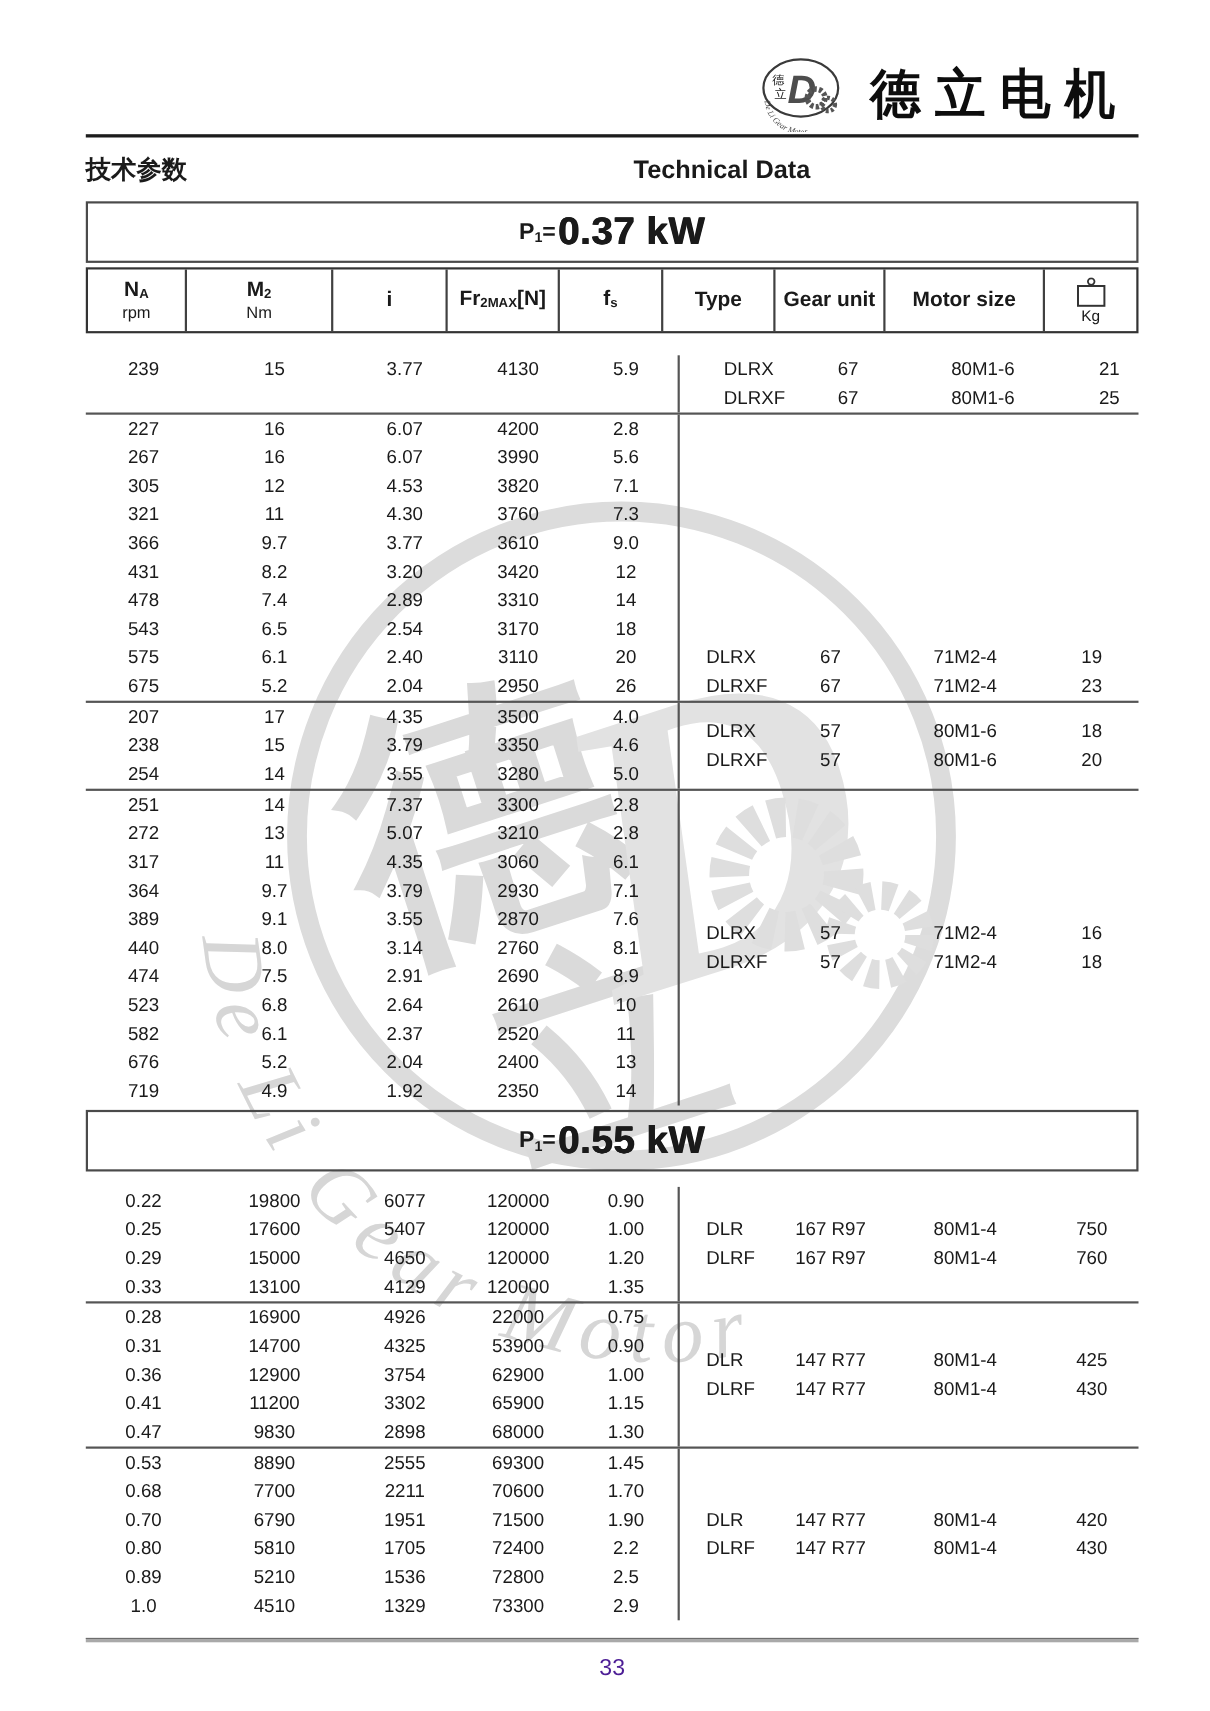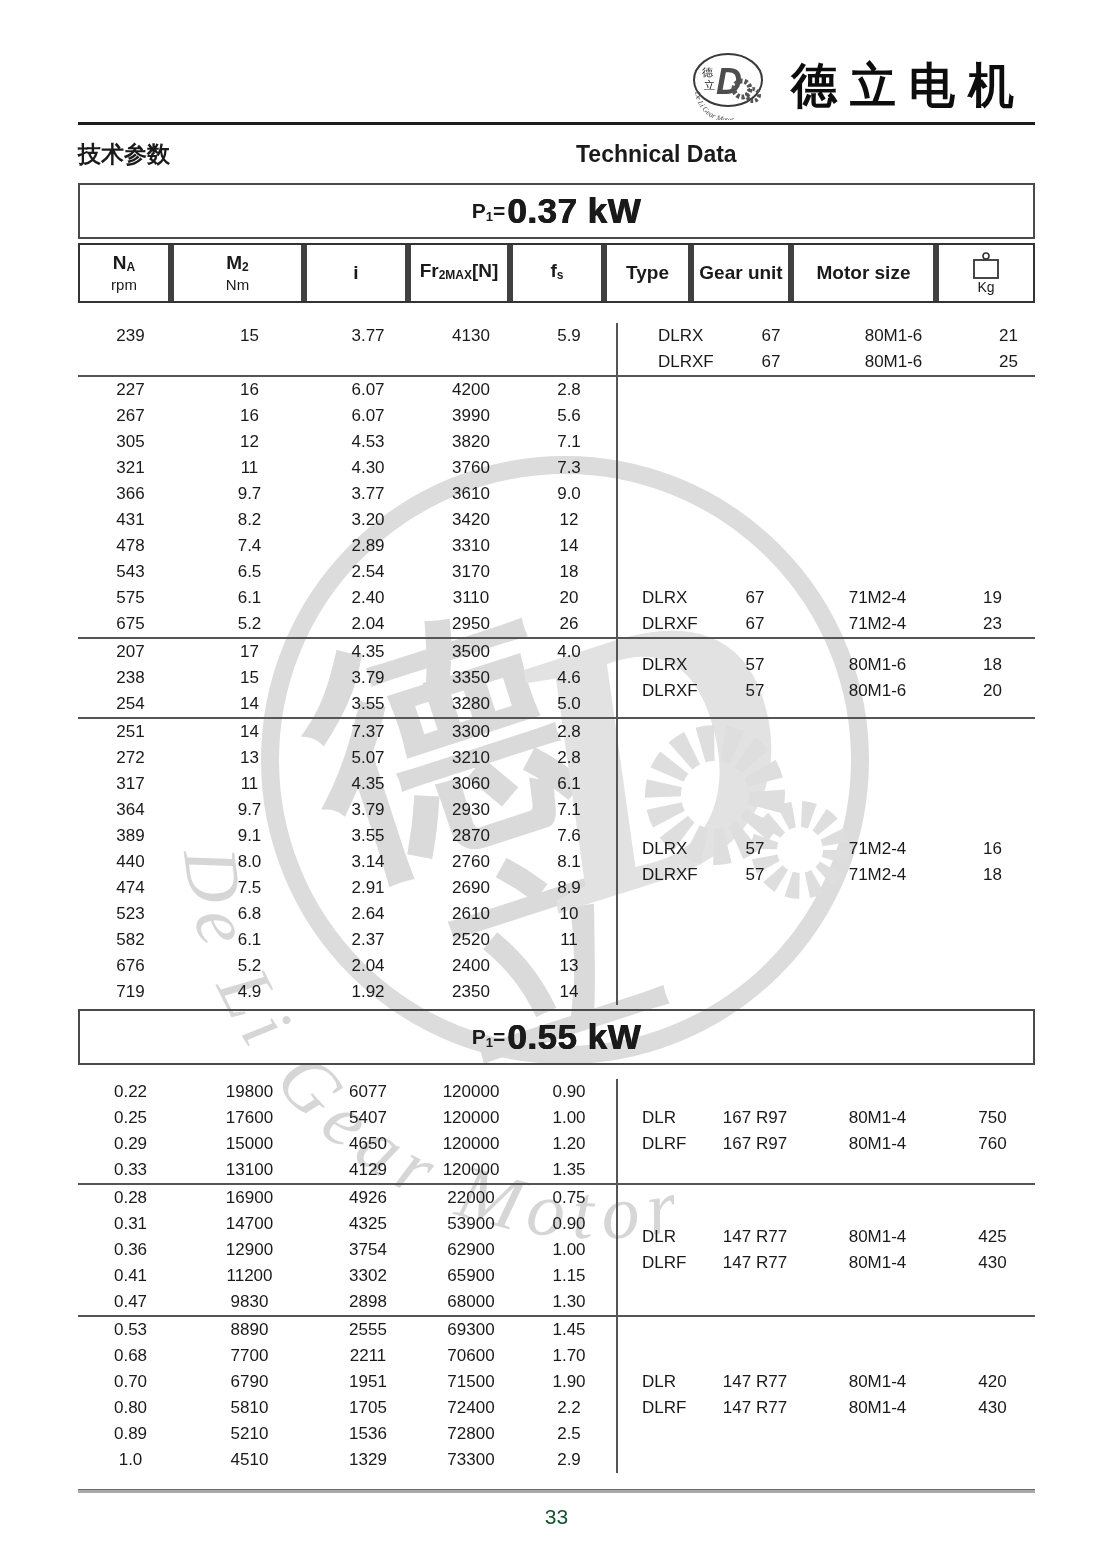--- a/index.html
+++ b/index.html
@@ -29,50 +29,50 @@
   .banner .p-pre{font-size:21px;font-weight:bold;letter-spacing:0;}
   .banner .p-pre sub{font-size:13px;font-weight:bold;vertical-align:-3px;}
   .banner .p-val{
     font-size:35px;font-weight:bold;letter-spacing:0.5px;margin-left:2px;
     text-shadow:0.6px 0 0 currentColor,-0.3px 0 0 currentColor;
   }
   .banner2{margin-top:4px;}
   
   .thead{margin-top:4px;display:flex;height:56px;border:2px solid #333;}
   .th{
-    border-left:6px solid #404040;box-sizing:border-box;display:flex;flex-direction:column;
+    border-left:2px solid #404040;box-sizing:border-box;display:flex;flex-direction:column;
     align-items:center;justify-content:center;font-weight:bold;
   }
   .th:first-child{border-left:none;}
   .th-main{font-size:19px;line-height:20px;white-space:nowrap;}
   .th-main sub{font-size:12px;vertical-align:-2px;}
   .th-sub{font-size:15px;font-weight:normal;line-height:16px;}
   .h1{width:88px}.h2{width:133px}.h3{width:104px}.h4{width:102px}.h5{width:94px}
-  .h6{width:87px}.h7{width:100px}.h8{width:145px}.h9{flex:1}
+  .h6{width:102px}.h7{width:100px}.h8{width:145px}.h9{flex:1}
   .kg-label{font-size:14px;font-weight:normal;line-height:15px;}
   
   .spacer20{height:20px;}
   .spacer14{height:14px;}
   .block{display:flex;}
   .block.sep{border-bottom:2px solid #555;}
   .bleft{width:540px;border-right:2px solid #555;box-sizing:border-box;}
   .drow{display:flex;height:26px;line-height:26px;font-size:17px;}
   .c{text-align:center;white-space:nowrap;}
   .c1{width:105px}.c2{width:133px}.c3{width:104px}.c4{width:102px}.c5{width:94px}
   .bright{width:417px;display:flex;flex-direction:column;}
   .bright.mid{justify-content:center;}
   .bright.top{justify-content:flex-start;}
   .trow{display:flex;height:26px;line-height:26px;font-size:17px;}
   .t1{width:87px;padding-left:24px;box-sizing:border-box;white-space:nowrap;}
   .t2{width:100px;text-align:center;white-space:nowrap;}
   .t3{width:145px;text-align:center;white-space:nowrap;}
   .t4{width:85px;text-align:center;white-space:nowrap;}
   
   .footer-line{margin-top:16px;height:3px;background:#a9a9a9;border-top:1px solid #6d6d6d;}
-  .page-num{text-align:center;font-size:21px;margin-top:12px;color:#14532d;}
+  .page-num{text-align:center;font-size:21px;margin-top:12px;color:#4c1d95;}
 </style>
 </head>
 <body>
 
 <svg class="watermark" width="1100" height="1555" viewBox="0 0 1100 1555">
   <defs>
     <path id="wm-arc" d="M 185 800 A 410 410 0 0 0 1010 850" fill="none"></path>
   </defs>
   <circle cx="565" cy="760" r="295" fill="none" stroke="#dcdcdc" stroke-width="18"></circle>
   <g transform="rotate(-18 565 780)" font-family="'Liberation Serif',serif" fill="#dadada">

